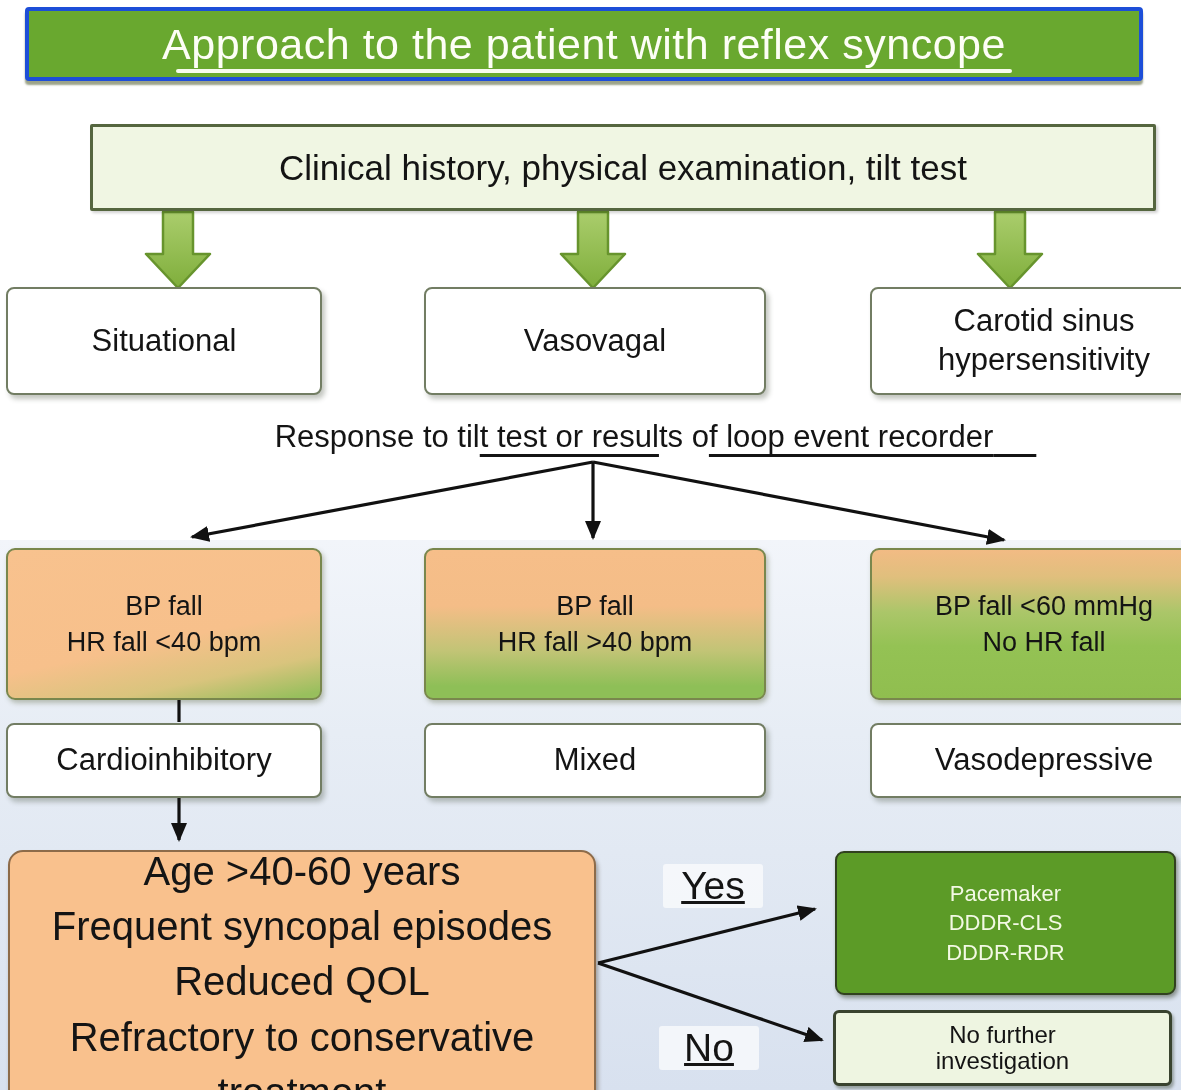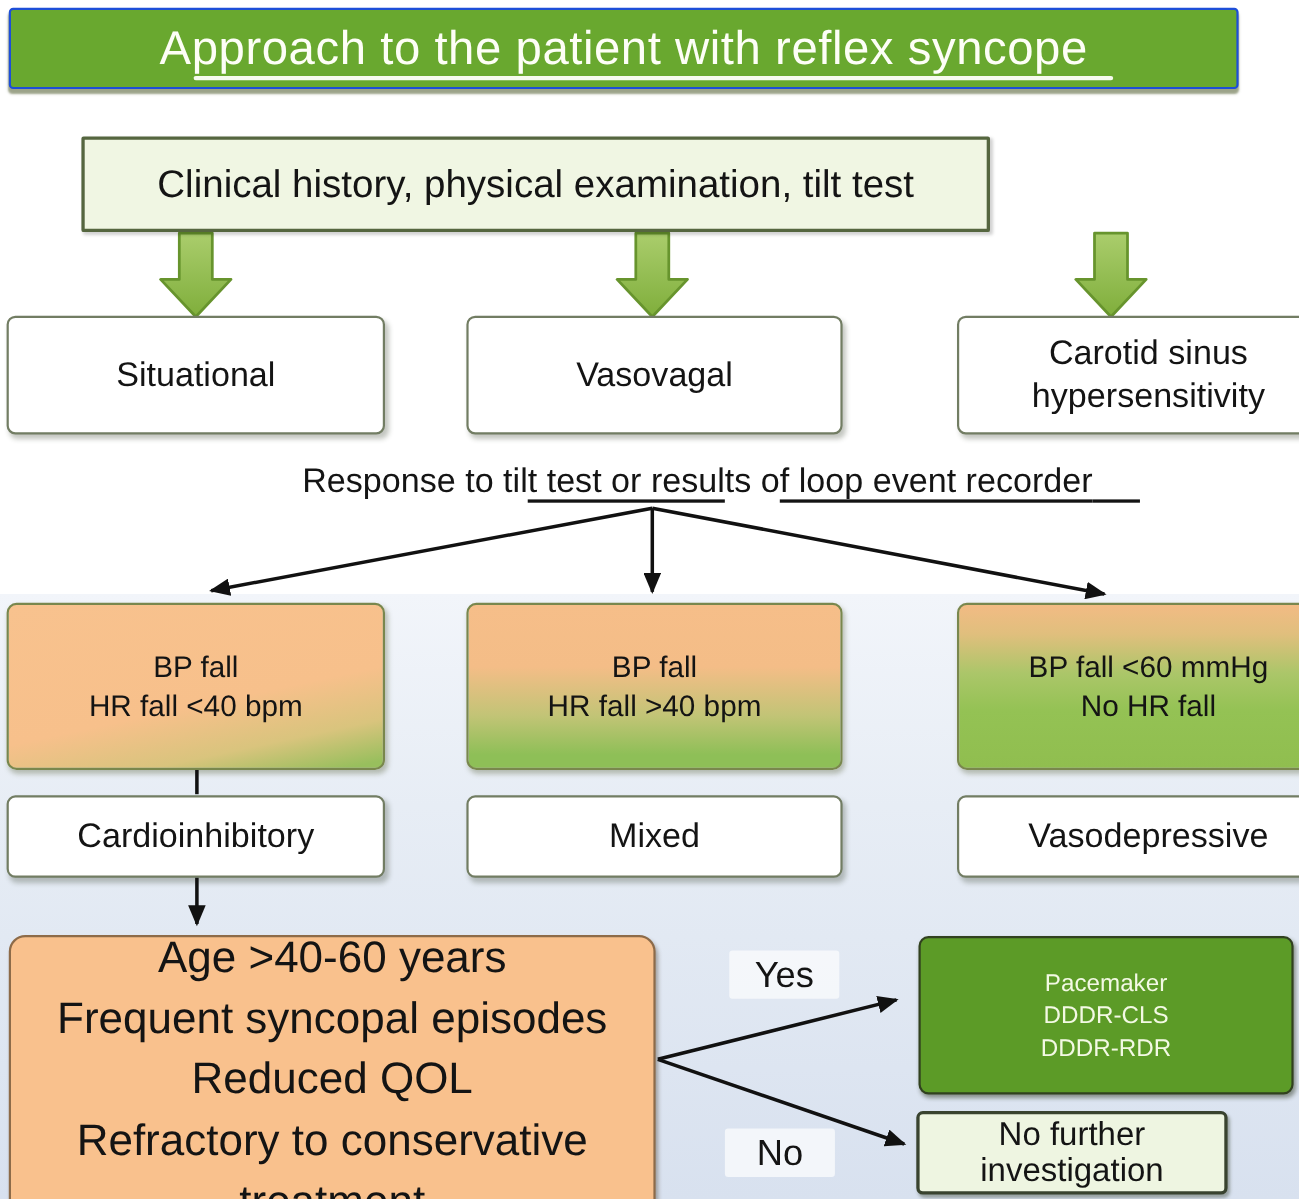--- a/index.html
+++ b/index.html
@@ -15,58 +15,58 @@
     --ink:#141414;
   }
   html,body{margin:0;padding:0;background:#fff;}
   body{font-family:"Liberation Sans","DejaVu Sans",sans-serif;color:var(--ink);}
   #stage{position:relative;width:1181px;height:1090px;background:#fff;overflow:hidden;}
   .bg-band{position:absolute;left:0;top:540px;width:1181px;height:550px;
     background:linear-gradient(180deg,var(--band-top) 0%,#E7EDF5 35%,var(--band-bottom) 100%);z-index:0;}
   .abs{position:absolute;box-sizing:border-box;}
   .center-flex{display:flex;flex-direction:column;align-items:center;justify-content:center;text-align:center;}
 
-  .title-bar{left:8px;top:7px;width:1118px;height:74px;background:var(--header-green);
-    border:2px solid #1d4ed8;border-radius:4px;box-shadow:0 4px 2px rgba(75,88,40,.55);
+  .title-bar{left:25px;top:7px;width:1118px;height:74px;background:var(--header-green);
+    border:4px solid #1d4ed8;border-radius:4px;box-shadow:0 4px 2px rgba(75,88,40,.55);
     color:#FDFEF6;font-size:43px;letter-spacing:.5px;z-index:2;}
   .title-underline{left:176px;top:69px;width:836px;height:4px;background:#F6FAEE;border-radius:2px;z-index:3;}
 
-  .clinical-box{left:74px;top:124px;width:826px;height:87px;background:var(--panel-light-green);
+  .clinical-box{left:90px;top:124px;width:1066px;height:87px;background:var(--panel-light-green);
     border:3px solid #55663F;border-radius:2px;font-size:35px;z-index:2;box-shadow:2px 2px 3px rgba(0,0,0,.18);}
 
   .white-box{background:#FFFFFF;border:2px solid #727D63;border-radius:8px;
     box-shadow:3px 4px 5px rgba(40,50,30,.28);font-size:31px;z-index:2;line-height:1.25;}
   .row1{top:287px;height:108px;}
   .row2{top:723px;height:75px;}
-  .col1{left:6px;width:344px;}
+  .col1{left:6px;width:316px;}
   .col2{left:424px;width:342px;}
   .col3{left:870px;width:348px;}
 
   .response-line{left:65px;top:419px;width:1181px;height:38px;text-align:center;font-size:31px;z-index:2;}
   .response-line .ul{text-decoration:underline;text-decoration-thickness:3px;text-underline-offset:7px;}
 
   .grad-box{top:548px;height:152px;border:2px solid #79874D;border-radius:9px;
     box-shadow:2px 3px 5px rgba(80,90,50,.35);font-size:27px;z-index:2;line-height:1.35;}
   .g1{background:linear-gradient(168deg,#F8C28E 0%,#F7C08B 58%,#D9C47D 80%,#98BF5D 97%);}
   .g2{background:linear-gradient(180deg,#F6BE89 0%,#F4BD87 38%,#C2C476 68%,#8EBF57 92%);}
   .g3{background:linear-gradient(180deg,#F2BB84 0%,#E0BF7D 18%,#ABC669 42%,#94C254 65%,#90BE4F 100%);}
 
   .criteria-box{left:8px;top:850px;width:588px;height:264px;background:var(--criteria-orange);
     border:2px solid #8D6B49;border-radius:15px;box-shadow:2px 4px 4px rgba(60,45,25,.4);
     font-size:40px;line-height:1.38;z-index:2;}
 
   .outcome-yes{left:835px;top:851px;width:341px;height:144px;background:var(--outcome-green);
     border:2px solid #31411F;border-radius:9px;box-shadow:2px 3px 4px rgba(30,40,15,.45);
     color:#F3F9E4;font-size:22px;line-height:1.33;z-index:2;}
-  .outcome-no{left:833px;top:1010px;width:283px;height:76px;background:var(--no-further-bg);
+  .outcome-no{left:833px;top:1010px;width:339px;height:76px;background:var(--no-further-bg);
     border:3px solid #39432F;border-radius:6px;box-shadow:2px 3px 3px rgba(30,40,15,.35);
-    font-size:30px;line-height:1.1;z-index:2;}
+    font-size:24px;line-height:1.1;z-index:2;}
 
-  .decision-label{width:100px;height:44px;font-size:33px;text-align:center;z-index:4;
-    background:rgba(250,251,253,.78);border-radius:3px;line-height:44px;}
+  .decision-label{width:100px;height:44px;font-size:39px;text-align:center;z-index:4;
+    background:rgba(250,251,253,.78);border-radius:3px;line-height:44px;text-decoration:underline;}
   .yes-label{left:663px;top:864px;}
   .no-label{left:659px;top:1026px;}
 
   svg.overlay{position:absolute;left:0;top:0;z-index:3;pointer-events:none;}
   svg.block-arrows{z-index:1;}
 </style>
 </head>
 <body>
 
 <div id="stage">

